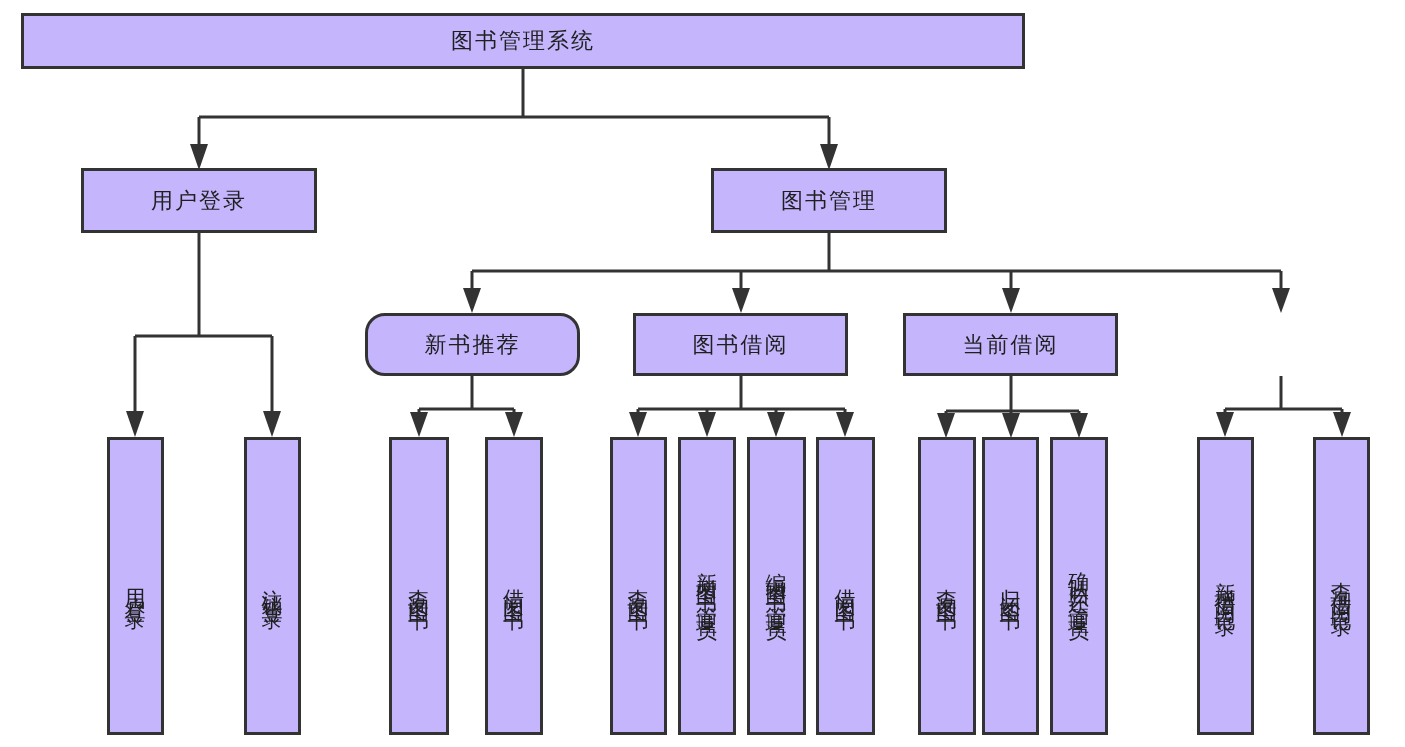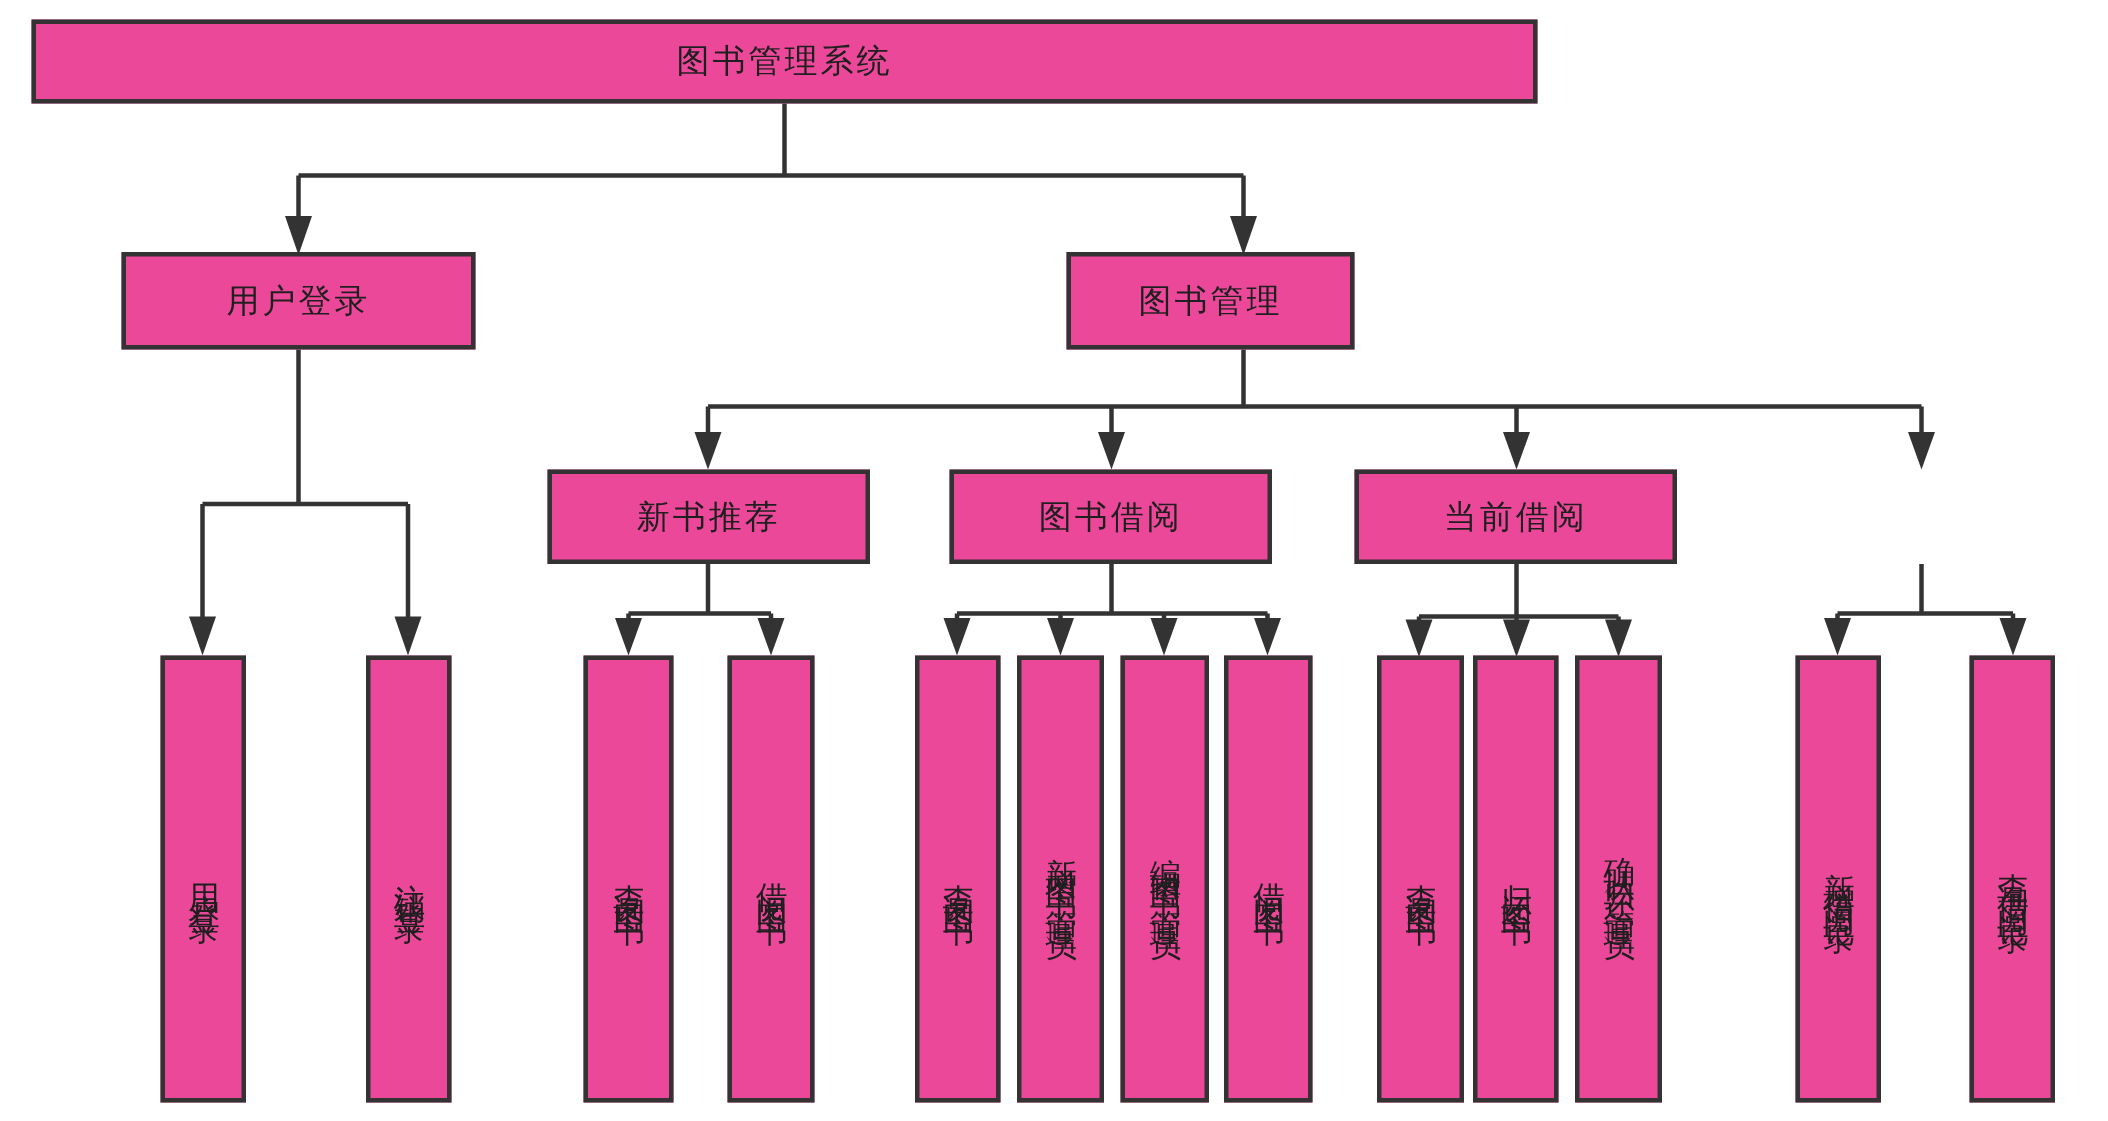--- a/index.html
+++ b/index.html
@@ -16,21 +16,21 @@
     width:1405px;height:747px;
     background:var(--bg);
     overflow:hidden;
   }
   .wires{position:absolute;left:0;top:0;width:1405px;height:747px;}
   .cline{stroke:var(--line);stroke-width:3;fill:none;}
   .carrow{fill:var(--line);stroke:none;}
   .node{
     position:absolute;
     border:3px solid var(--line);
-    background:#ec4899;
+    background:#c4b5fd;
     display:flex;align-items:center;justify-content:center;
     color:var(--text);
   }
   .hnode span{
     font-size:22px;
     letter-spacing:2px;
     white-space:nowrap;
     color:var(--text);
   }
   .leaf span{
@@ -118,25 +118,25 @@
     <polygon class="carrow" points="1333,412 1351,412 1342,437"></polygon>
   </svg>
 
   <div class="node hnode" style="left:21px;top:13px;width:1004px;height:56px;">
     <span>图书管理系统</span>
   </div>
 
   <div class="node hnode" style="left:81px;top:168px;width:236px;height:65px;">
     <span>用户登录</span>
   </div>
-  <div class="node hnode" style="left:711px;top:168px;width:192px;height:65px;">
+  <div class="node hnode" style="left:711px;top:168px;width:236px;height:65px;">
     <span>图书管理</span>
   </div>
 
-  <div class="node hnode" style="left:365px;top:313px;width:215px;height:63px;">
+  <div class="node hnode" style="left:365px;top:313px;width:215px;height:63px;border-radius:20px;">
     <span>新书推荐</span>
   </div>
   <div class="node hnode" style="left:633px;top:313px;width:215px;height:63px;">
     <span>图书借阅</span>
   </div>
   <div class="node hnode" style="left:903px;top:313px;width:215px;height:63px;">
     <span>当前借阅</span>
   </div>
 
   <div class="node leaf" style="left:107px;top:437px;width:57px;height:298px;">

